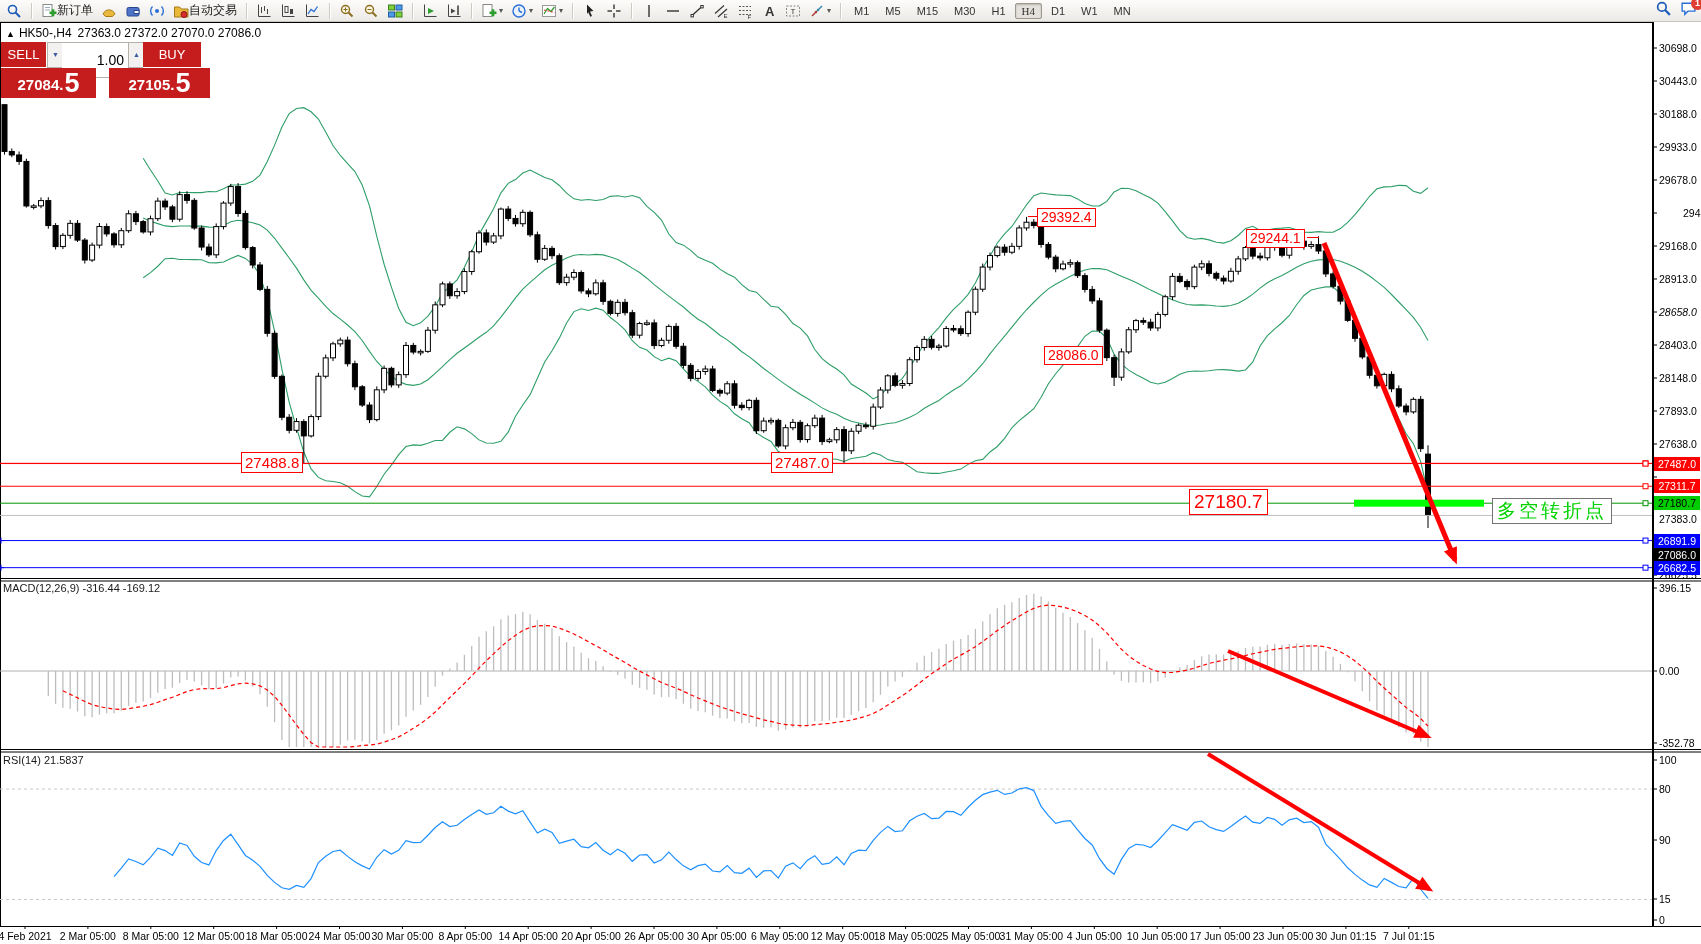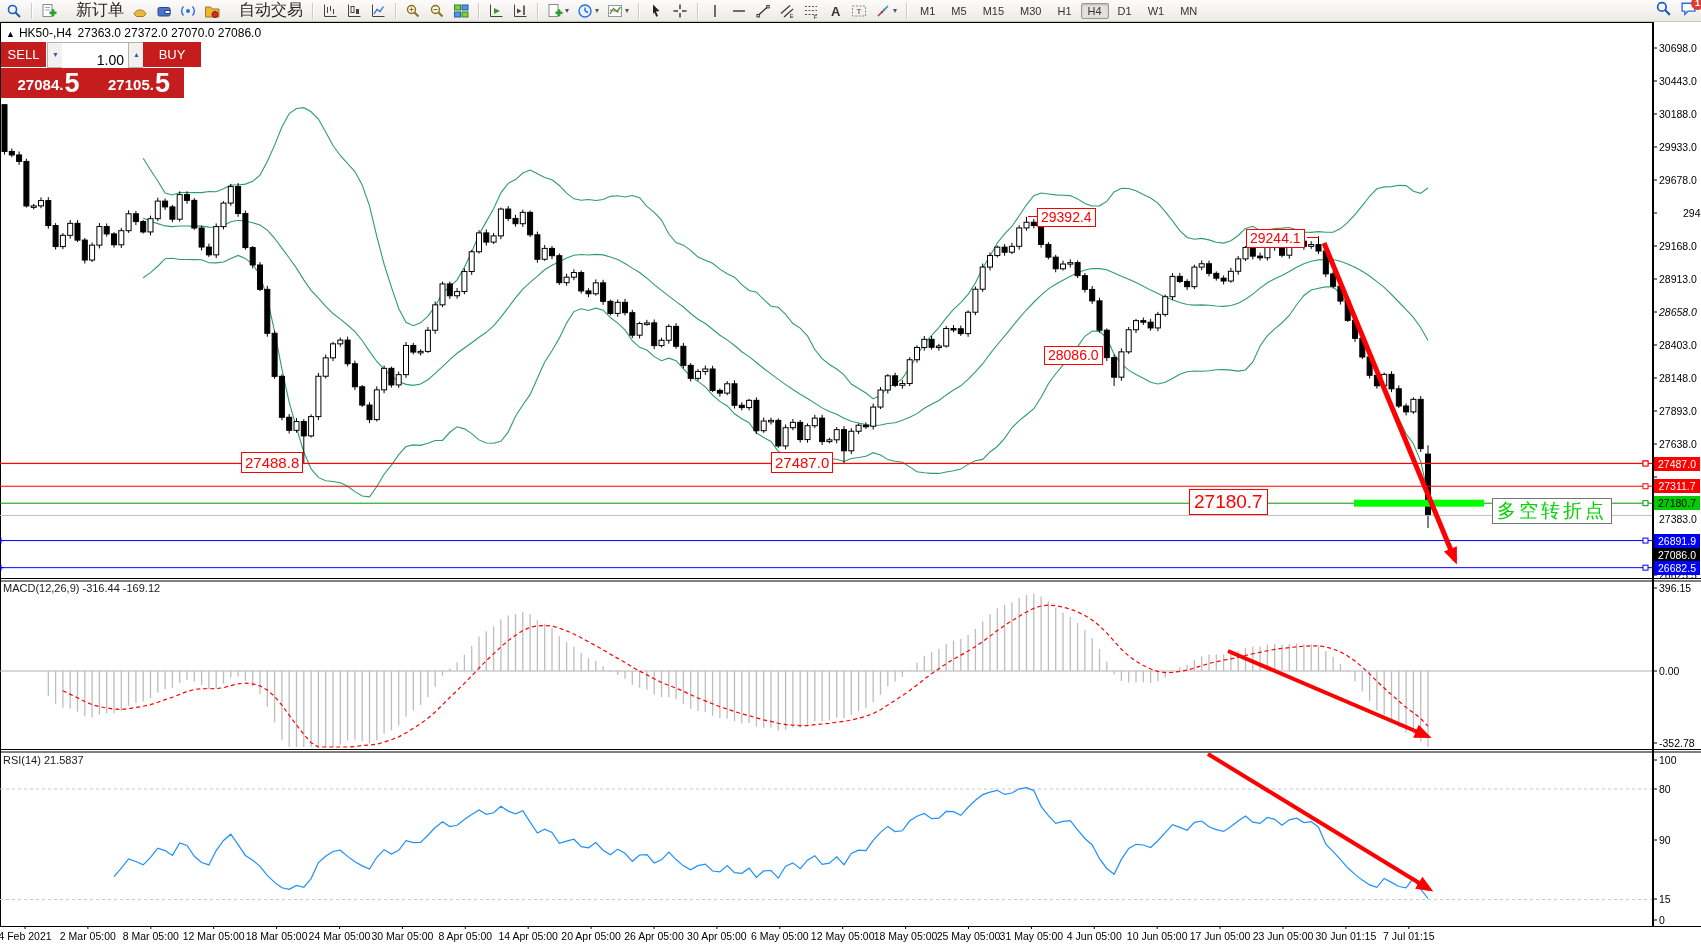--- a/index.html
+++ b/index.html
@@ -6,24 +6,24 @@
   body{font-family:"Liberation Sans","DejaVu Sans",sans-serif;}
   #stage{position:relative;width:1701px;height:944px;background:#fff;overflow:hidden;}
   
   #toolbar{position:absolute;left:0;top:0;width:1701px;height:21px;
     background:linear-gradient(#fdfcfb,#eceae6);border-bottom:1px solid #c9c4bc;
     display:flex;align-items:center;white-space:nowrap;z-index:40;}
   .tb-group{display:flex;align-items:center;height:21px;padding:0 2px;}
   .tb-sep{width:1px;height:16px;background:#cfcac2;margin:0 3px;box-shadow:1px 0 0 #fff;}
   .tb-btn{display:flex;align-items:center;height:19px;padding:0 2px;margin:0 1px;border:1px solid transparent;border-radius:2px;cursor:default;}
   .tb-btn svg{display:block;}
-  .tb-label{font-size:16px;color:#222;margin-left:19px;}
+  .tb-label{font-size:12px;color:#222;margin-left:0;}
   .tb-caret{font-size:8px;color:#555;margin-left:2px;}
   .tf-btn{font-size:11px;color:#333;padding:1px 6px;margin:0 1px;border:1px solid transparent;border-radius:2px;}
-  .tf-btn.active{background:#e4e1dc;border:1px solid #9d988f;box-shadow:inset 0 1px 2px rgba(0,0,0,.2);}
+  .tf-btn.active{background:#e4e1dc;border:1px solid #9d988f;box-shadow:inset 0 1px 2px rgba(0,0,0,.2);font-family:Liberation Serif, serif;}
   #tb-right{position:absolute;right:4px;top:0;display:flex;align-items:center;height:21px;}
   .chat-wrap{position:relative;margin-left:8px;}
   .chat-badge{position:absolute;right:-7px;top:-3px;background:#e03c31;color:#fff;font-size:9px;
     width:13px;height:13px;border-radius:50%;text-align:center;line-height:13px;font-weight:bold;}
   
   #symbolbar{position:absolute;left:6px;top:26px;font-size:12px;color:#000;z-index:30;}
   #symbolbar .tri{font-size:9px;margin-right:4px;}
   #symbolbar .ohlc{margin-left:6px;}
   
   #tradepanel{position:absolute;left:1px;top:42px;width:200px;height:56px;z-index:35;font-weight:bold;}
@@ -1048,21 +1048,21 @@
       <div class="tp-spin" style="left:46px">▼</div>
       <input class="tp-field" value="1.00" style="">
       <div class="tp-spin" style="left:127px">▲</div>
       <div class="tp-buy">BUY</div>
     </div>
     <div class="tp-price" style="left:0;width:95px">
       <span class="main">27084</span>
         <span class="main">.</span>
         <span class="big">5</span>
     </div>
-    <div class="tp-price" style="left:93px;width:90px">
+    <div class="tp-price" style="left:108px;width:101px">
       <span class="main">27105</span>
         <span class="main">.</span>
         <span class="big">5</span>
     </div>
   </div>
 
   <div class="ann" style="left:1037px;top:208px">29392.4</div>
   <div class="ann" style="left:1246px;top:229px">29244.1</div>
   <div class="ann" style="left:1044px;top:346px">28086.0</div>
   <div class="ann" style="left:241px;top:452px;font-size:15px;line-height:19px">27488.8</div>

